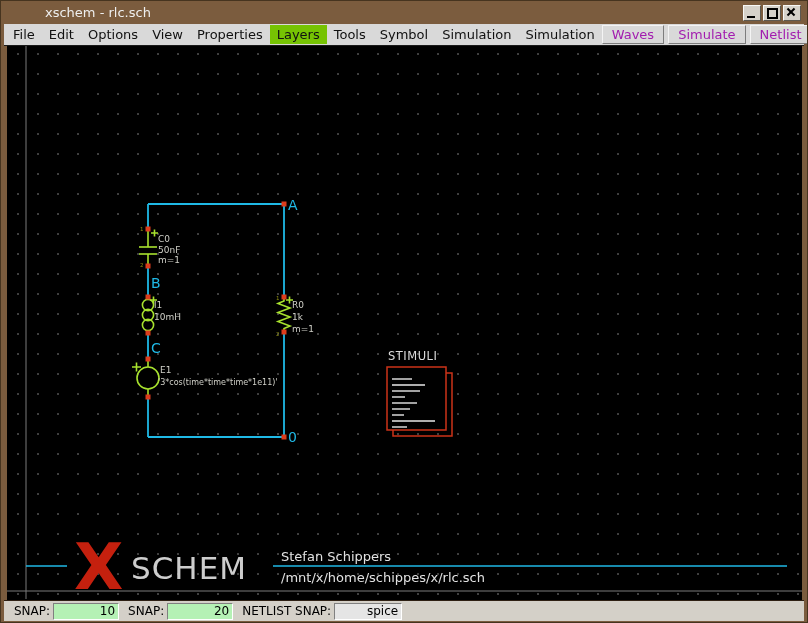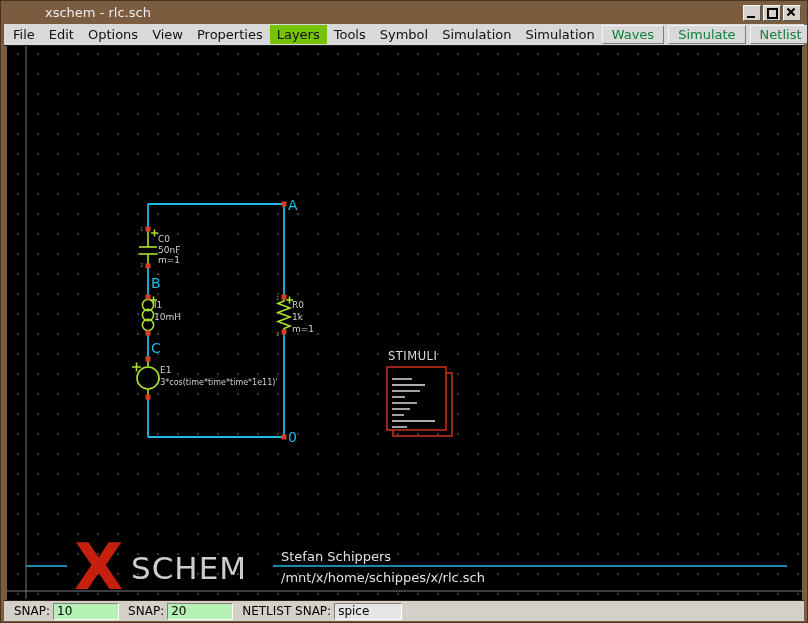--- a/index.html
+++ b/index.html
@@ -19,37 +19,37 @@
   .g-max{position:absolute;left:3px;top:2px;width:7px;height:7px;border:2px solid #000;}
   .g-x1,.g-x2{position:absolute;left:2px;top:5px;width:10px;height:2px;background:#000;}
   .g-x1{transform:rotate(45deg);} .g-x2{transform:rotate(-45deg);}
   
   .menubar{position:absolute;top:23px;left:3px;right:3px;height:22px;
            background:#d9d9d9;display:flex;align-items:center;font-size:13px;
            color:#111;border-bottom:1px solid #1a1a1a;padding-left:2px;box-sizing:border-box;}
   .menu-item{padding:2px 7px;white-space:nowrap;cursor:default;}
   .menu-item.active{background:#76c303;}
   .menu-spacer{flex:1;}
-  .tb-btn{font-family:"DejaVu Sans",sans-serif;font-size:13px;color:#15803d;
+  .tb-btn{font-family:"DejaVu Sans",sans-serif;font-size:13px;color:#a21caf;
           background:#d9d9d9;margin-right:4px;padding:1px 9px;height:19px;
           border:1px solid #9a9a9a;border-top-color:#f4f4f4;border-left-color:#f4f4f4;
           border-bottom-color:#7d7d7d;border-right-color:#7d7d7d;cursor:default;}
   
   .canvas{position:absolute;top:45px;left:6px;width:795px;height:554px;background:#000;
           background-image:radial-gradient(circle,#3f3f3f 1px,transparent 1.3px);
           background-size:20px 20px;background-position:1px -2px;overflow:hidden;}
   .canvas svg{display:block;}
   
   .statusbar{position:absolute;top:599px;left:3px;right:3px;height:21px;background:#d4d0c8;
              border-top:1px solid #2e2014;display:flex;align-items:center;font-size:12px;
              color:#000;padding:0 10px;box-sizing:border-box;white-space:nowrap;}
   .status-label{margin-right:3px;}
   .status-input{height:15px;width:58px;font-family:"DejaVu Sans",sans-serif;font-size:12px;
                 padding:0 3px;background:#b5f1b5;
-                border:1px solid #808080;border-bottom-color:#ffffff;border-right-color:#ffffff;}
+                border:1px solid #808080;border-bottom-color:#ffffff;border-right-color:#ffffff;text-align:right;}
   .status-input.gray{background:#e5e5e5;width:60px;}
   .gap{width:9px;}
   .mouse-info{margin-left:9px;}
 </style>
 </head>
 <body>
 
 <div class="titlebar">
   <span class="title-text">xschem - rlc.sch</span>
   <div class="win-controls">

